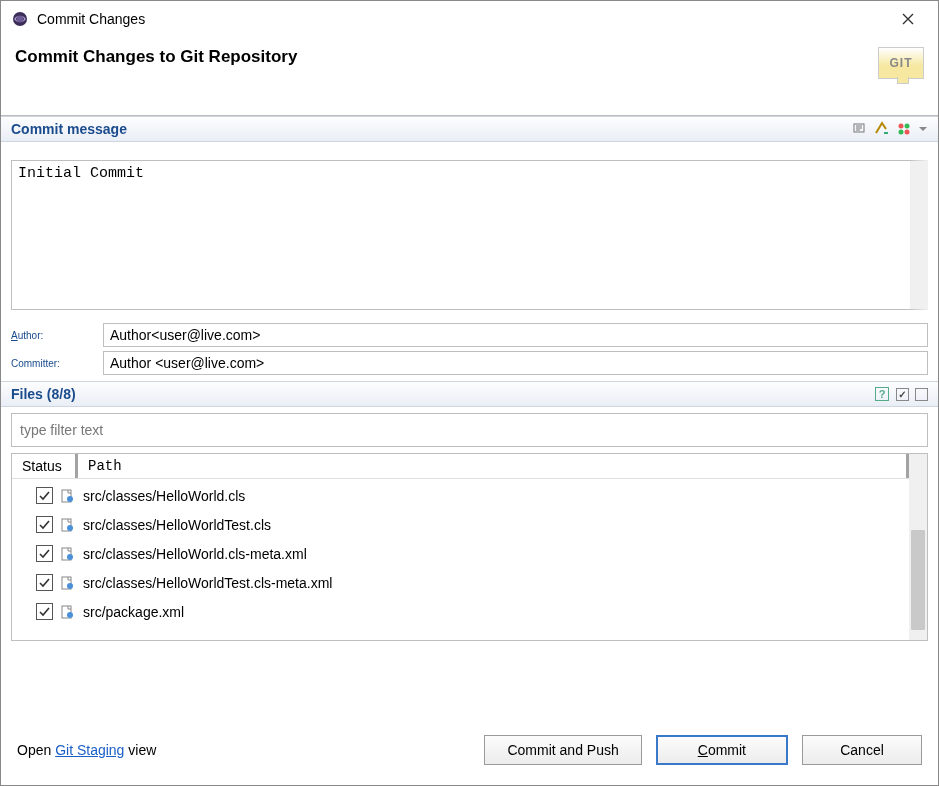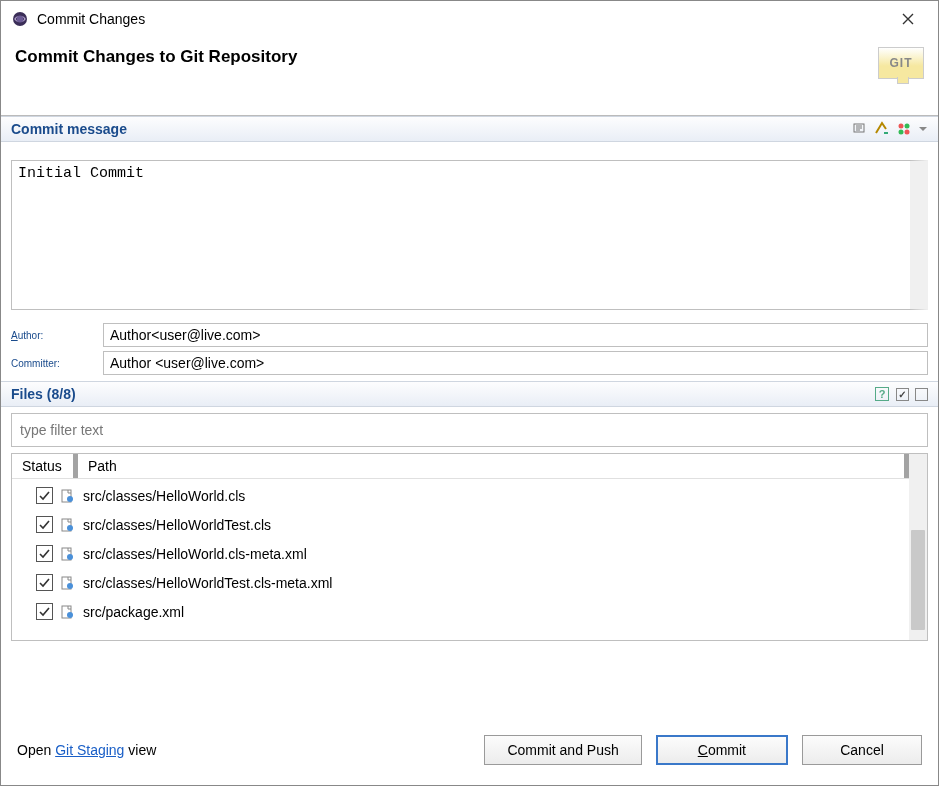--- a/index.html
+++ b/index.html
@@ -143,24 +143,24 @@
   }
   .file-table { flex: 1; overflow: hidden; }
   .file-header {
     display: flex;
     font-size: 14px;
     border-bottom: 1px solid #e0e0e0;
     user-select: none;
   }
   .file-header .col {
     padding: 4px 10px;
-    border-right: 5px solid #a3a3a3;
+    border-right: 3px solid #a3a3a3;
   }
   .col-status { width: 66px; }
-  .col-path { flex: 1; border-right: none; }
+  .col-path { flex: 1; border-right: none; font-family: Liberation Mono, monospace; }
   .file-rows { padding-top: 2px; }
   .file-row {
     display: flex;
     align-items: center;
     height: 29px;
     padding-left: 24px;
     font-size: 14px;
   }
   .chk {
     width: 17px; height: 17px;

